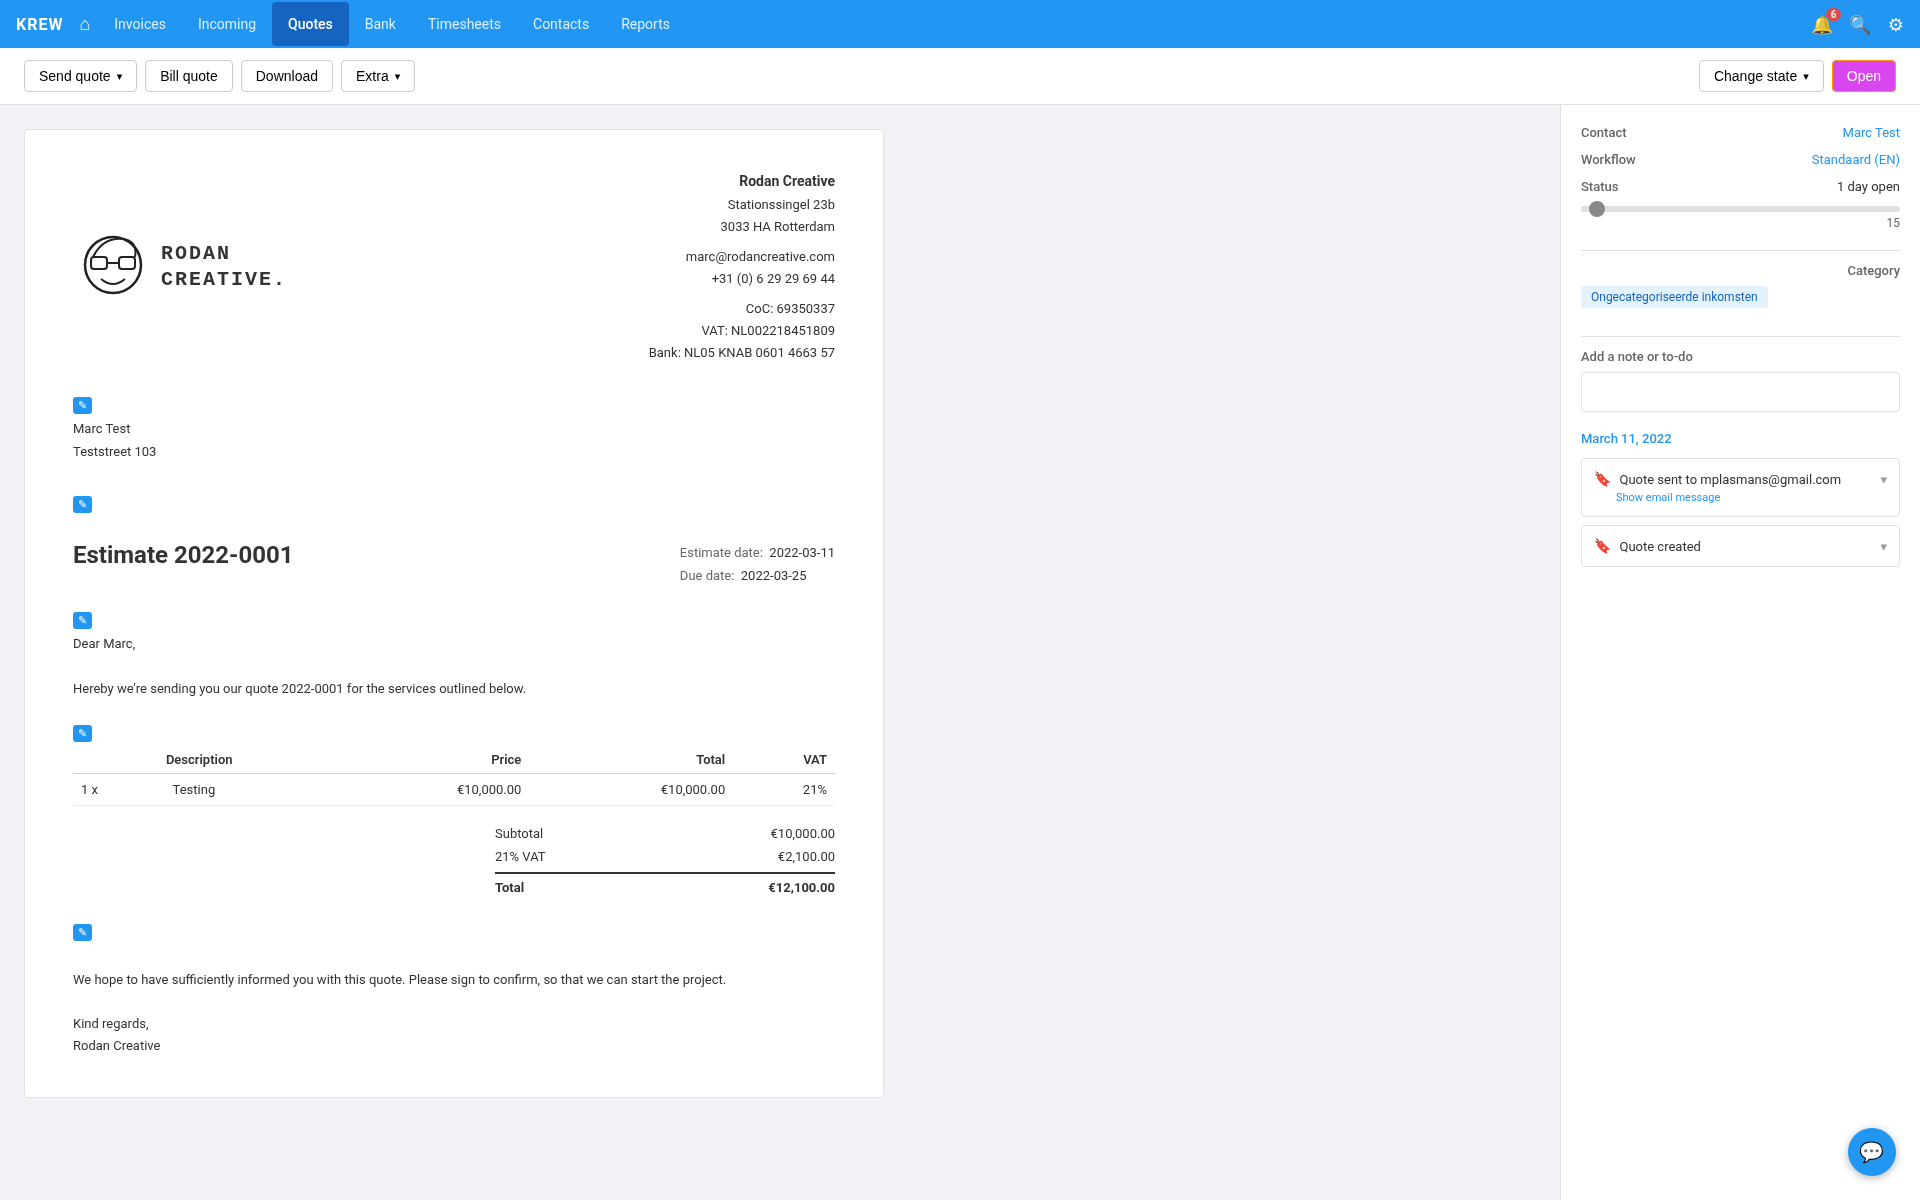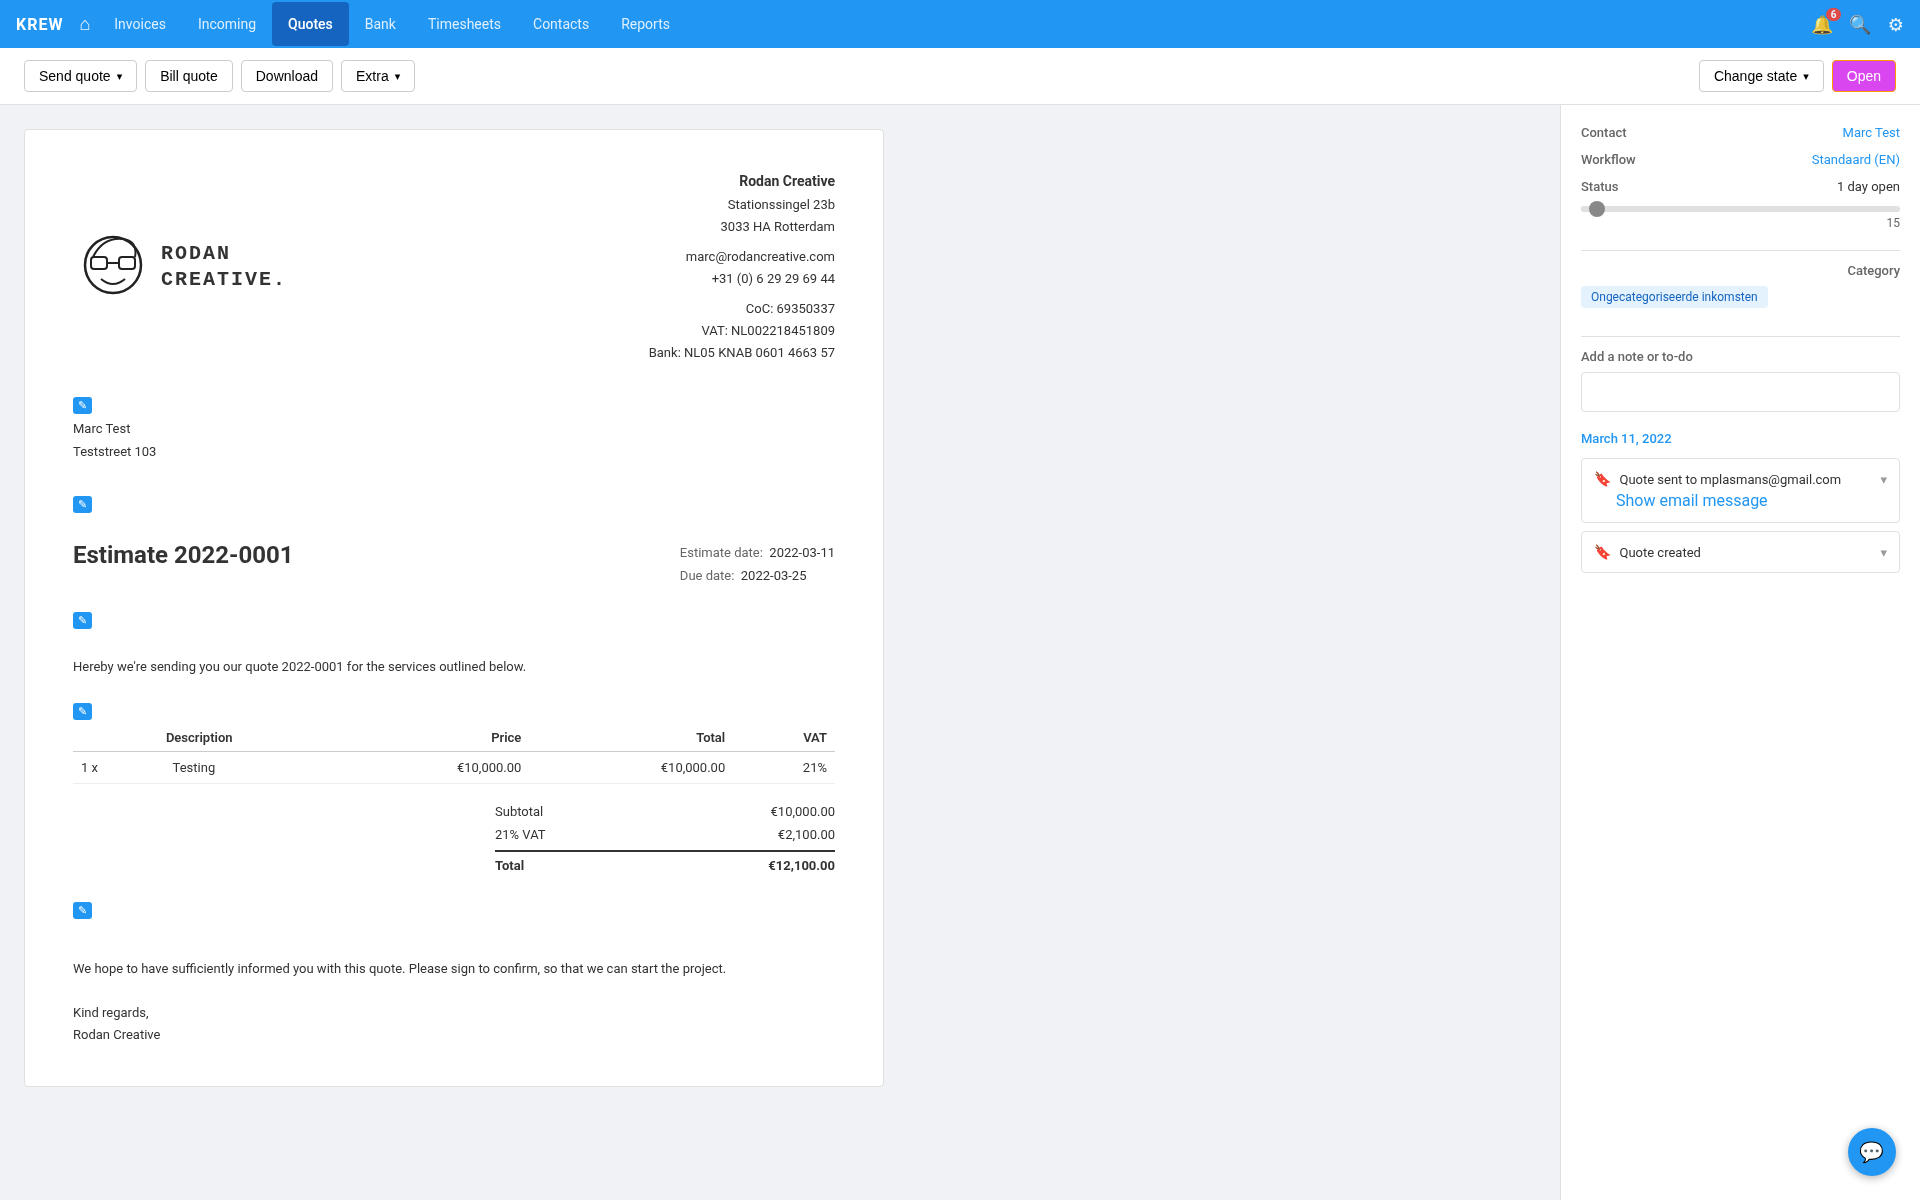--- a/index.html
+++ b/index.html
@@ -223,21 +223,21 @@
     .totals-row.total-final {
       font-weight: 700;
       border-top: 2px solid #333;
       margin-top: 4px;
       padding-top: 6px;
     }
 
     .footer-text {
       font-size: 13px;
       line-height: 1.7;
-      margin-top: 35px;
+      margin-top: 24px;
     }
 
     
     .sidebar {
       width: 360px;
       background: #fff;
       border-left: 1px solid #e0e0e0;
       padding: 20px;
       flex-shrink: 0;
     }
@@ -324,21 +324,21 @@
       display: flex;
       align-items: center;
       gap: 8px;
     }
     .bookmark-icon {
       color: #bbb;
       font-size: 14px;
     }
     .timeline-item-text { font-weight: 400; }
     .timeline-chevron { color: #999; cursor: pointer; }
-    .show-email { color: #2196f3; font-size: 16px; cursor: pointer; margin-top: 4px; margin-left: 22px; }
+    .show-email { color: #2196f3; font-size: 11px; cursor: pointer; margin-top: 4px; margin-left: 22px; }
 
     
     .chat-btn {
       position: fixed;
       bottom: 24px;
       right: 24px;
       width: 48px;
       height: 48px;
       background: #2196f3;
       border-radius: 50%;
@@ -464,20 +464,21 @@
               <span class="date-label">Due date:</span>
               &nbsp;<span>2022-03-25</span>
             </div>
           </div>
         </div>
       </div>
 
       <div style="position:relative; margin-bottom:16px;">
         <span class="edit-icon">✎</span>
         <div class="intro-text">
+          <div>Dear Marc,</div>
           <br>
           <div>Hereby we're sending you our quote 2022-0001 for the services outlined below.</div>
         </div>
       </div>
 
       <div style="position:relative; margin-bottom: 16px;">
         <span class="edit-icon">✎</span>
         <table class="items-table">
           <thead>
             <tr>

